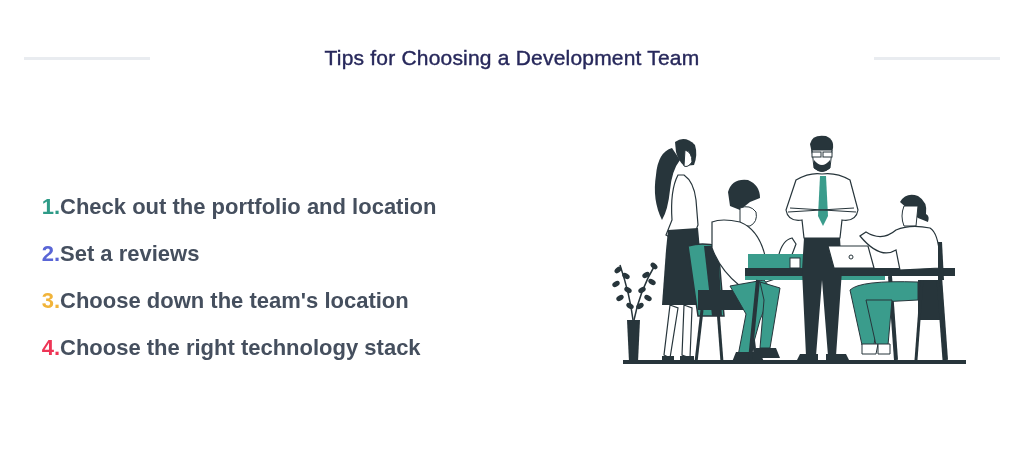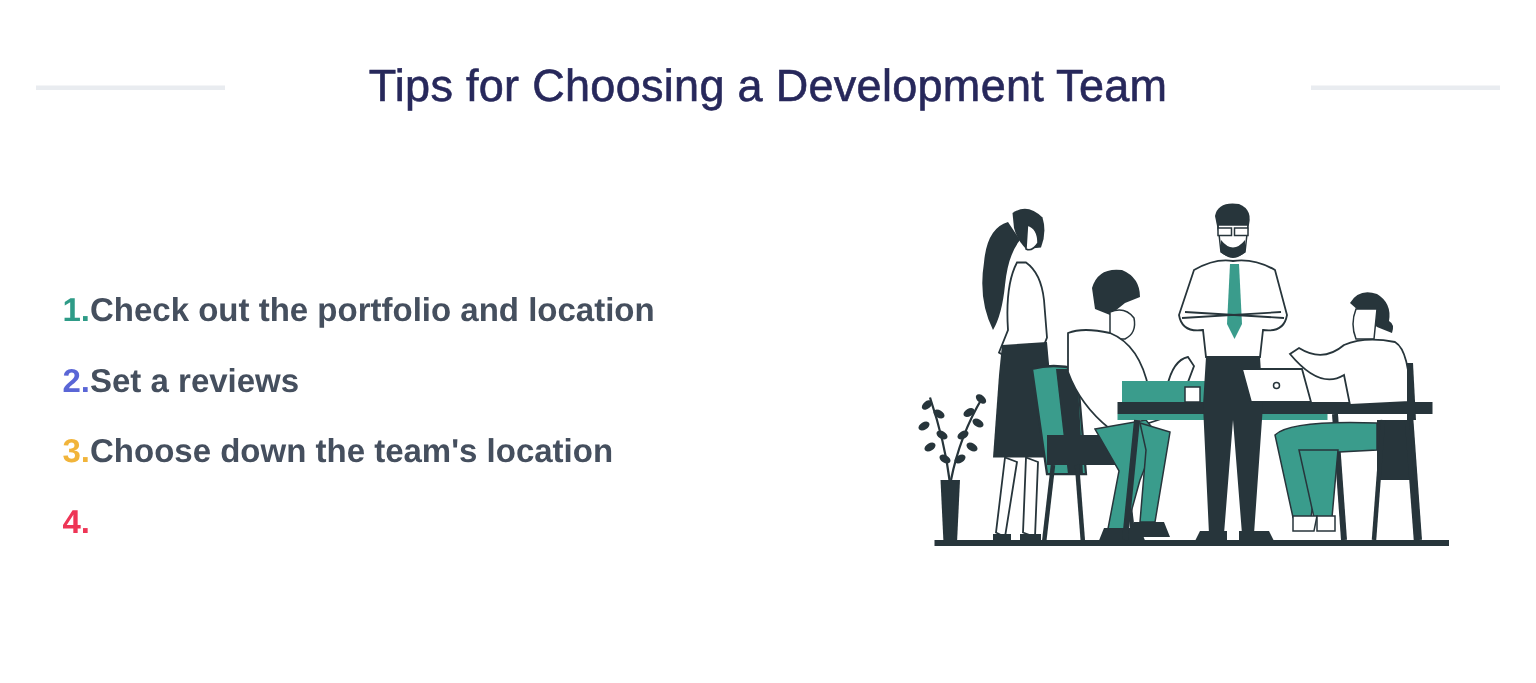--- a/index.html
+++ b/index.html
@@ -28,21 +28,21 @@
       background: #e9ecf0;
     }
     .divider.left { left: 24px; width: 126px; }
     .divider.right { left: 874px; width: 126px; }
     .title {
       position: absolute;
       left: 150px;
       width: 724px;
       top: 0;
       text-align: center;
-      font-size: 30px;
+      font-size: 21px;
       font-weight: normal;
       color: #27285b;
       letter-spacing: 0.2px;
       line-height: 44px;
       margin: 0;
       -webkit-text-stroke: 0.4px #27285b;
     }
     .tips {
       position: absolute;
       left: 24px;
@@ -95,20 +95,21 @@
   <li class="tip">
     <span class="num" style="color:#5a66d6">2.</span>
     <span class="text">Set a reviews</span>
   </li>
   <li class="tip">
     <span class="num" style="color:#f1b43a">3.</span>
     <span class="text">Choose down the team's location</span>
   </li>
   <li class="tip">
     <span class="num" style="color:#ee3556">4.</span>
+    <span class="text">Choose the right technology stack</span>
   </li>
 </ol>
 
 <div class="illustration">
   <svg width="380" height="240" viewBox="0 0 380 240" xmlns="http://www.w3.org/2000/svg">
 
     <rect x="23" y="230" width="343" height="4" fill="#27353b"></rect>
 
     <g>
       <path d="M27 190 L40 190 L38 232 L29 232 Z" fill="#27353b"></path>

